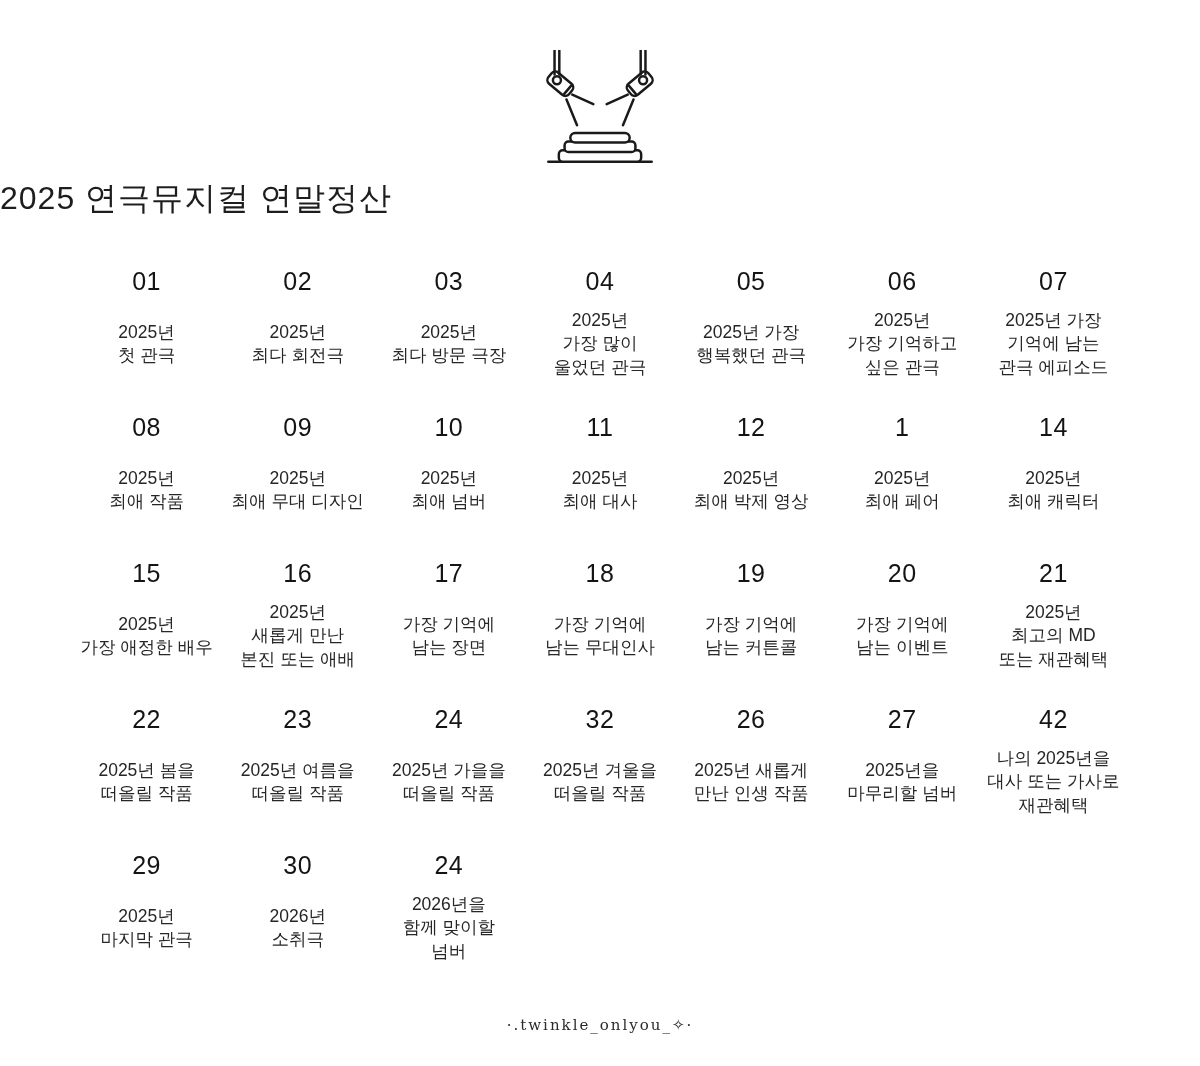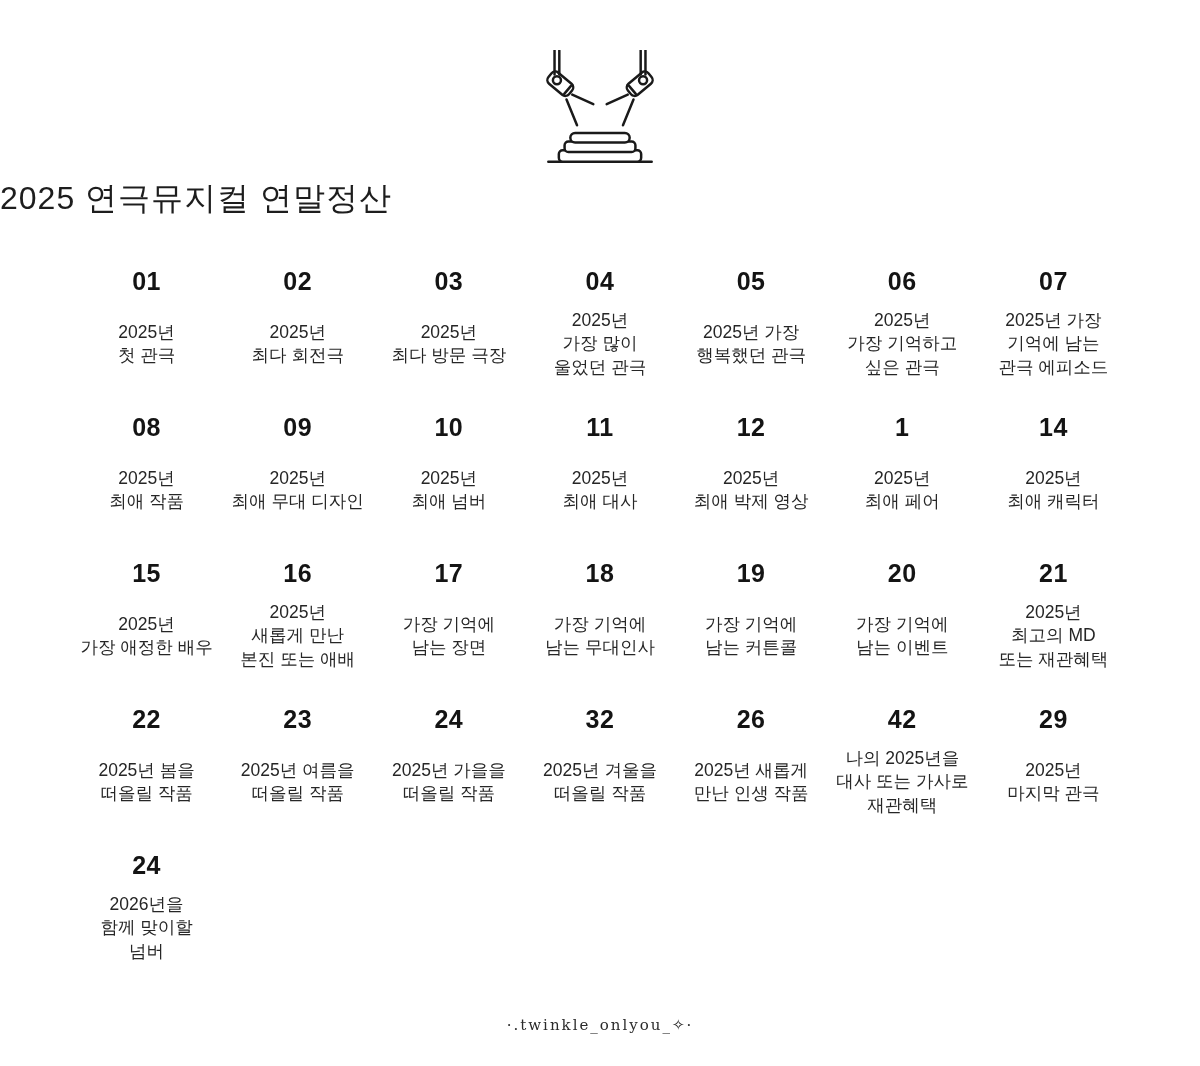--- a/index.html
+++ b/index.html
@@ -44,21 +44,20 @@
     flex-direction: column;
     align-items: center;
     text-align: center;
   }
   .num {
     padding-top: 8px;
     font-size: 25px;
     line-height: 30px;
     color: #141414;
     letter-spacing: 0.5px;
-    font-weight: bold;
   }
   .label {
     flex: 1;
     display: flex;
     align-items: center;
     justify-content: center;
     font-size: 17.5px;
     line-height: 1.32;
     color: #262626;
     white-space: pre-line;
@@ -271,34 +270,44 @@
     <div class="label">2025년 겨울을
 떠올릴 작품</div>
   </div>
 
   <div class="cell">
     <div class="num">26</div>
     <div class="label">2025년 새롭게
 만난 인생 작품</div>
   </div>
 
+  <div class="cell">
+    <div class="num">27</div>
+    <div class="label">2025년을
+마무리할 넘버</div>
+  </div>
 
   <div class="cell">
     <div class="num">42</div>
     <div class="label">나의 2025년을
 대사 또는 가사로
 재관혜택</div>
   </div>
 
   <div class="cell">
     <div class="num">29</div>
     <div class="label">2025년
 마지막 관극</div>
   </div>
 
+  <div class="cell">
+    <div class="num">30</div>
+    <div class="label">2026년
+소취극</div>
+  </div>
 
   <div class="cell">
     <div class="num">24</div>
     <div class="label">2026년을
 함께 맞이할
 넘버</div>
   </div>
 </div>
 
   <div class="signature">·.twinkle_onlyou_✧·</div>

